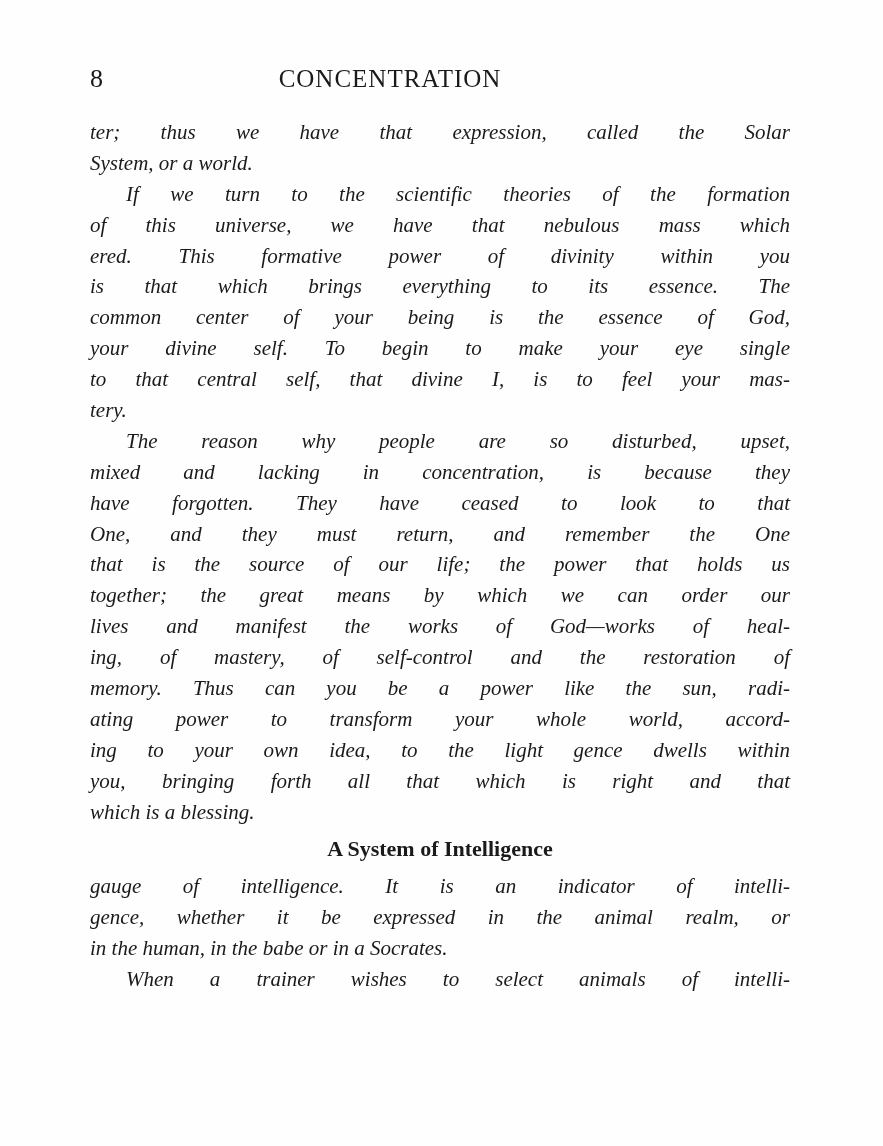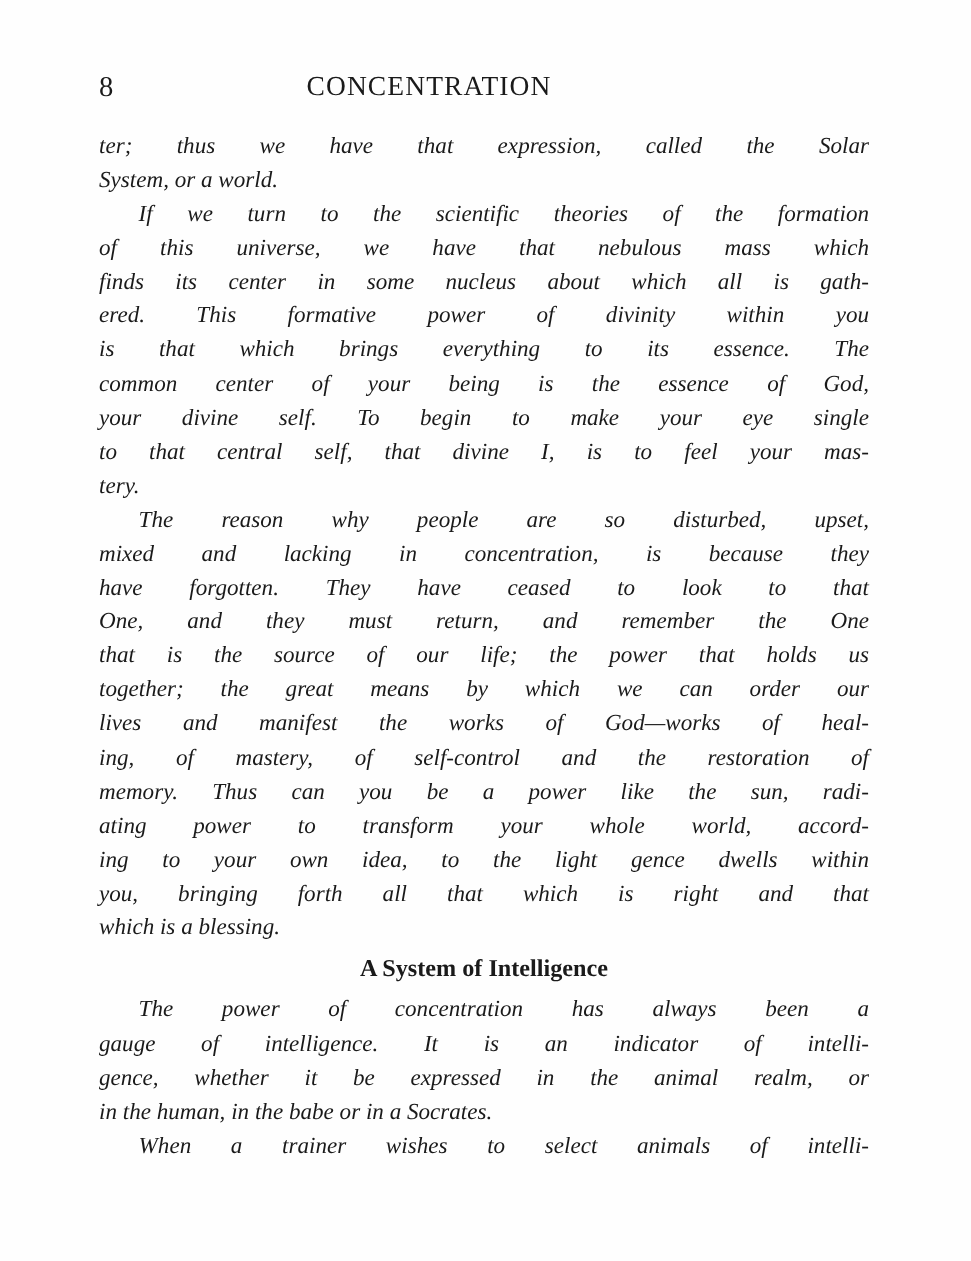--- a/index.html
+++ b/index.html
@@ -90,21 +90,20 @@
   <div class="body-text">
 
     <div>
       <span class="line">ter; thus we have that expression, called the Solar</span>
       <span class="line last">System, or a world.</span>
     </div>
 
     <div>
       <span class="line indent">If we turn to the scientific theories of the formation</span>
       <span class="line">of this universe, we have that nebulous mass which</span>
-      <span class="line">finds its center in some nucleus about which all is gath-</span>
       <span class="line">ered.  This formative power of divinity within you</span>
       <span class="line">is that which brings everything to its essence.  The</span>
       <span class="line">common center of your being is the essence of God,</span>
       <span class="line">your divine self.  To begin to make your eye single</span>
       <span class="line">to that central self, that divine I, is to feel your mas-</span>
       <span class="line last">tery.</span>
     </div>
 
     <div>
       <span class="line indent">The reason why people are so disturbed, upset,</span>
@@ -118,21 +117,20 @@
       <span class="line">memory.  Thus can you be a power like the sun, radi-</span>
       <span class="line">ating power to transform your whole world, accord-</span>
       <span class="line">ing to your own idea, to the light gence dwells within</span>
       <span class="line">you, bringing forth all that which is right and that</span>
       <span class="line last">which is a blessing.</span>
     </div>
 
     <div class="section-heading">A System of Intelligence</div>
 
     <div>
-      <span class="line indent">The power of concentration has always been a</span>
       <span class="line">gauge of intelligence.  It is an indicator of intelli-</span>
       <span class="line">gence, whether it be expressed in the animal realm, or</span>
       <span class="line last">in the human, in the babe or in a Socrates.</span>
     </div>
 
     <div>
       <span class="line indent">When a trainer wishes to select animals of intelli-</span>
     </div>
   </div>
 </div>

